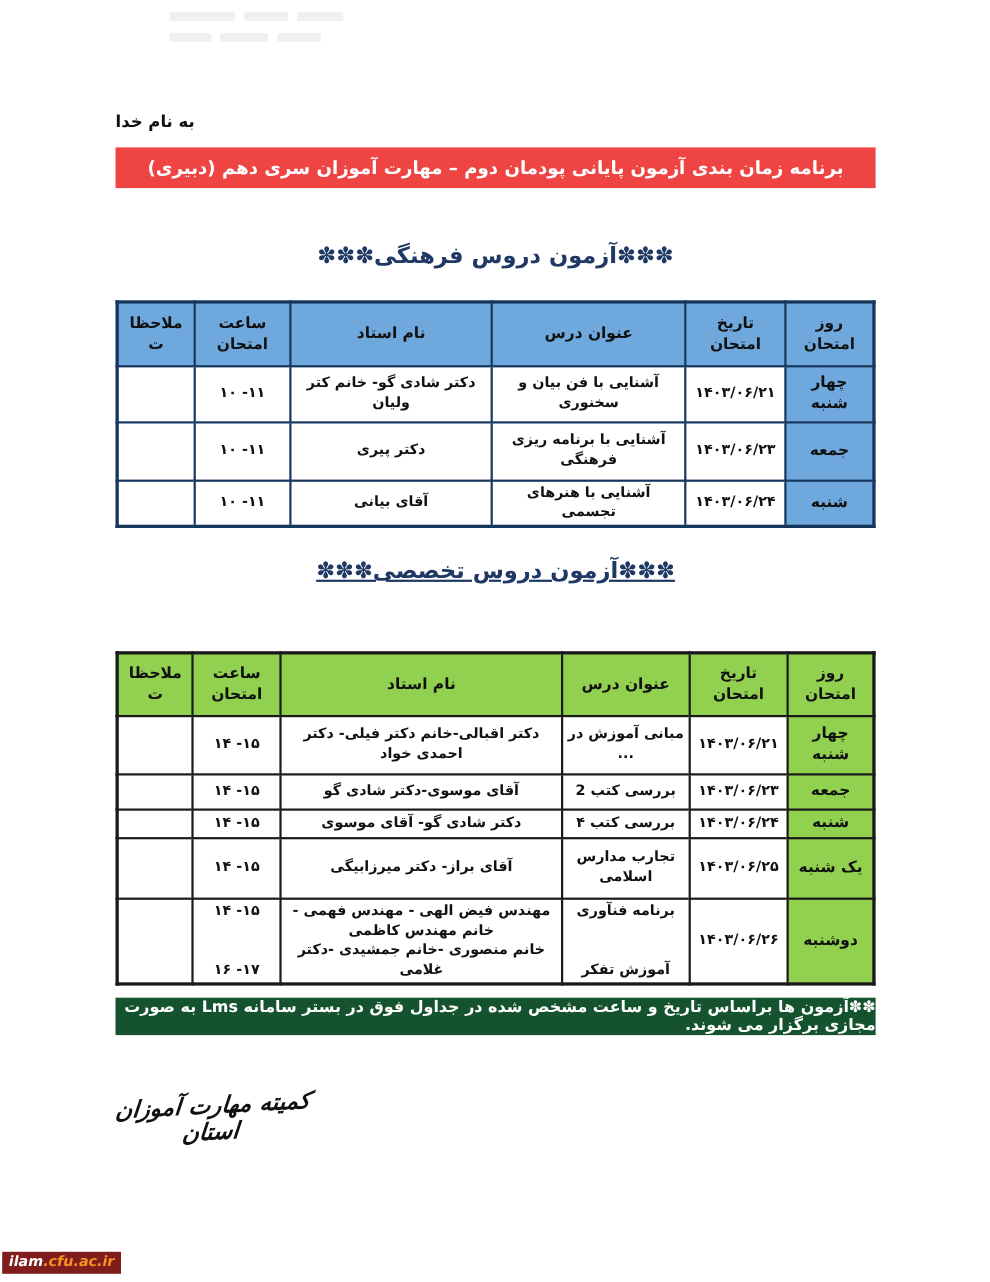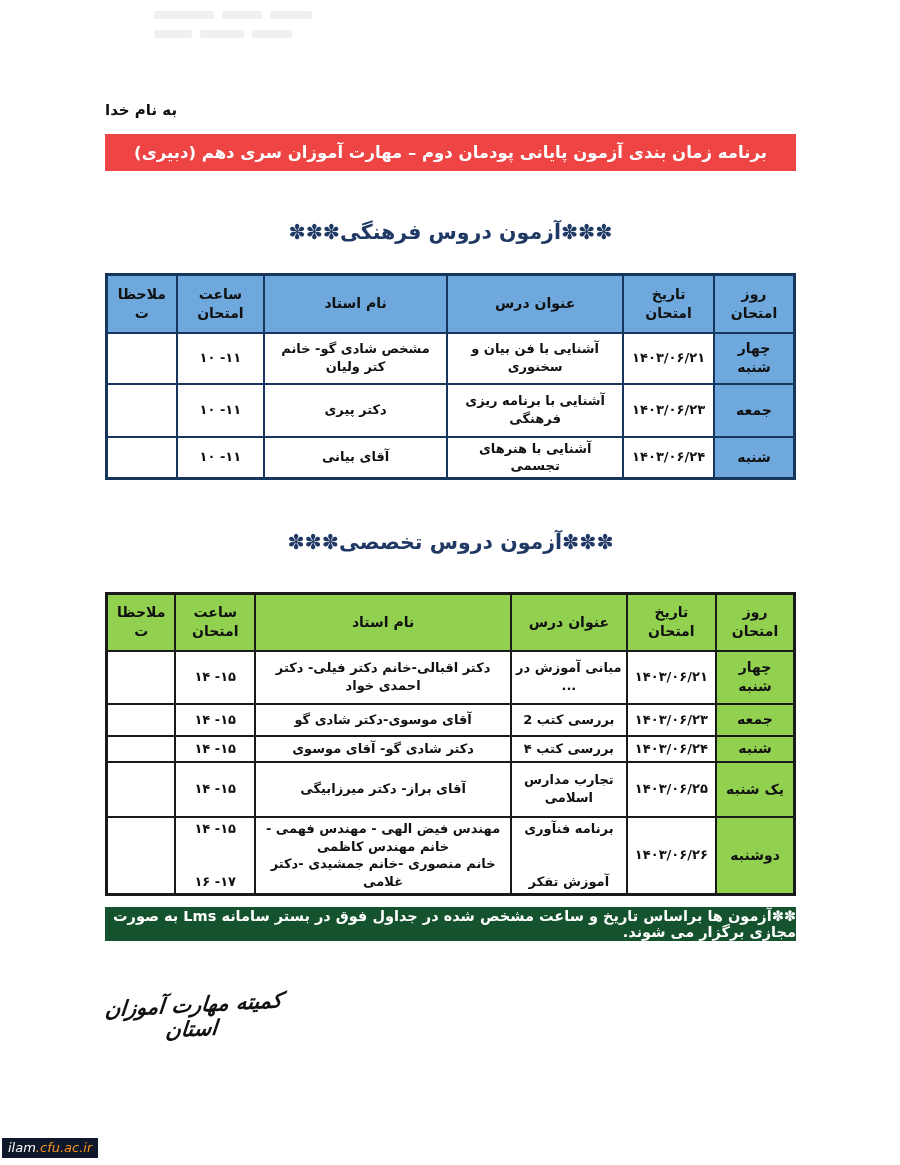--- a/index.html
+++ b/index.html
@@ -21,21 +21,21 @@
     left:105px;top:134px;width:691px;height:37px;background:#ef4444;
     color:#ffffff;display:flex;align-items:center;justify-content:center;
     direction:rtl;font-weight:bold;font-size:16.5px;
   }
   
   .section-title{
     left:105px;width:691px;text-align:center;direction:rtl;
     color:#1f3864;font-weight:bold;font-size:20.5px;
   }
   .title-1{top:220px;}
-  .title-2{top:530px;}
+  .title-2{top:506px;text-decoration:underline;}
   
   .tbl-wrap{left:105px;width:691px;}
   .tbl-wrap-1{top:273px;}
   .tbl-wrap-2{top:592px;}
   table{width:100%;border-collapse:collapse;direction:rtl;table-layout:fixed;}
   th,td{
     text-align:center;vertical-align:middle;font-weight:bold;color:#111;
     padding:2px 4px;line-height:1.35;font-size:13px;word-wrap:break-word;
   }
   th{font-size:14px;white-space:pre-line;}
@@ -68,22 +68,22 @@
     direction:rtl;font-weight:bold;font-size:14.5px;
   }
   
   .signature{
     left:100px;top:993px;width:185px;text-align:center;direction:rtl;
     font-weight:bold;font-style:italic;font-size:21px;color:#111;
     transform:rotate(-3deg) skewX(-8deg);
   }
   
   .watermark{
-    left:2px;top:1138px;background:#0f172a;padding:2px 6px 3px 6px;
-    font-style:italic;font-weight:normal;font-size:13px;letter-spacing:0;
+    left:2px;top:1138px;background:#7f1d1d;padding:2px 6px 3px 6px;
+    font-style:italic;font-weight:bold;font-size:13px;letter-spacing:0;
   }
   .watermark .wm-prefix{color:#ffffff;}
   .watermark .wm-suffix{color:#f7941d;}
 </style>
 </head>
 <body>
 
 <div class="abs artifact">
   <span style="width:60px"></span><span style="width:40px"></span><span style="width:42px"></span><br>
   <span style="width:38px"></span><span style="width:44px"></span><span style="width:40px"></span>
@@ -124,21 +124,21 @@
         <tr>
           <td class="day-cell">چهار شنبه</td>
           <td class="date-cell">۱۴۰۳/۰۶/۲۱</td>
           <td class="course-cell">
             <div class="stack">
               <div class="entry">آشنایی با فن بیان و سخنوری</div>
             </div>
           </td>
           <td class="teacher-cell">
             <div class="stack">
-              <div class="entry">مشخص شادی گو- خانم کتر ولیان</div>
+              <div class="entry">دکتر شادی گو- خانم کتر ولیان</div>
             </div>
           </td>
           <td class="time-cell">
             <div class="stack">
               <div class="entry">۱۱- ۱۰</div>
             </div>
           </td>
           <td class="notes-cell"></td>
         </tr>
         <tr>

